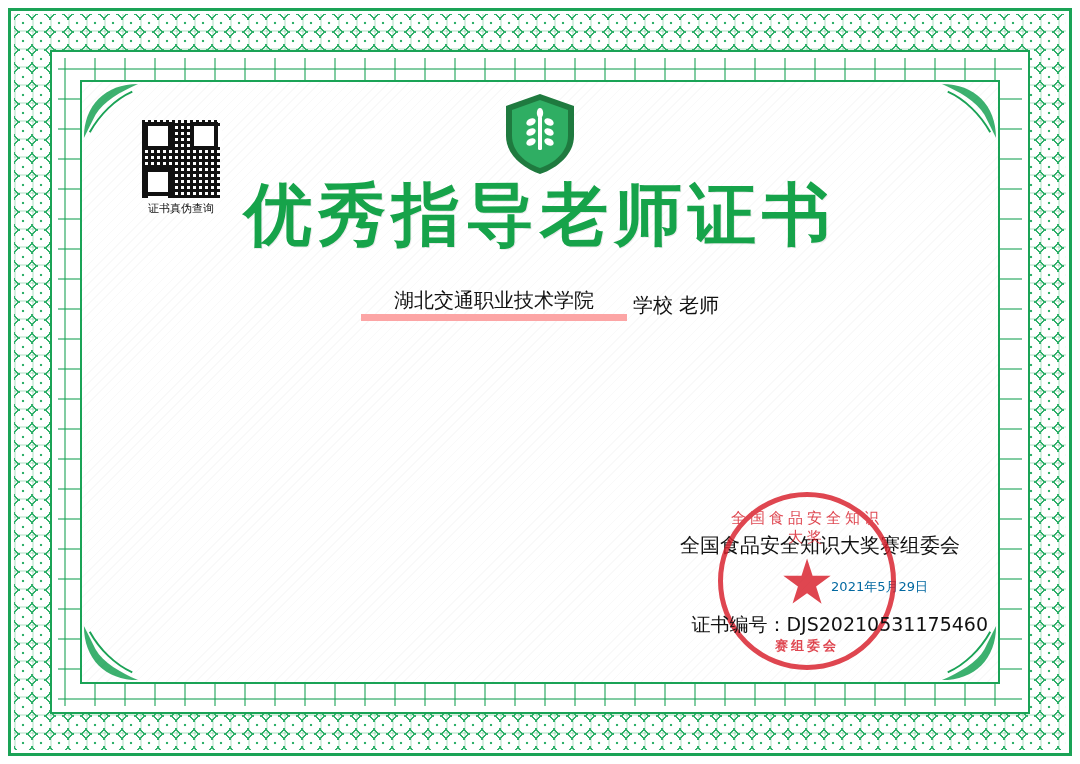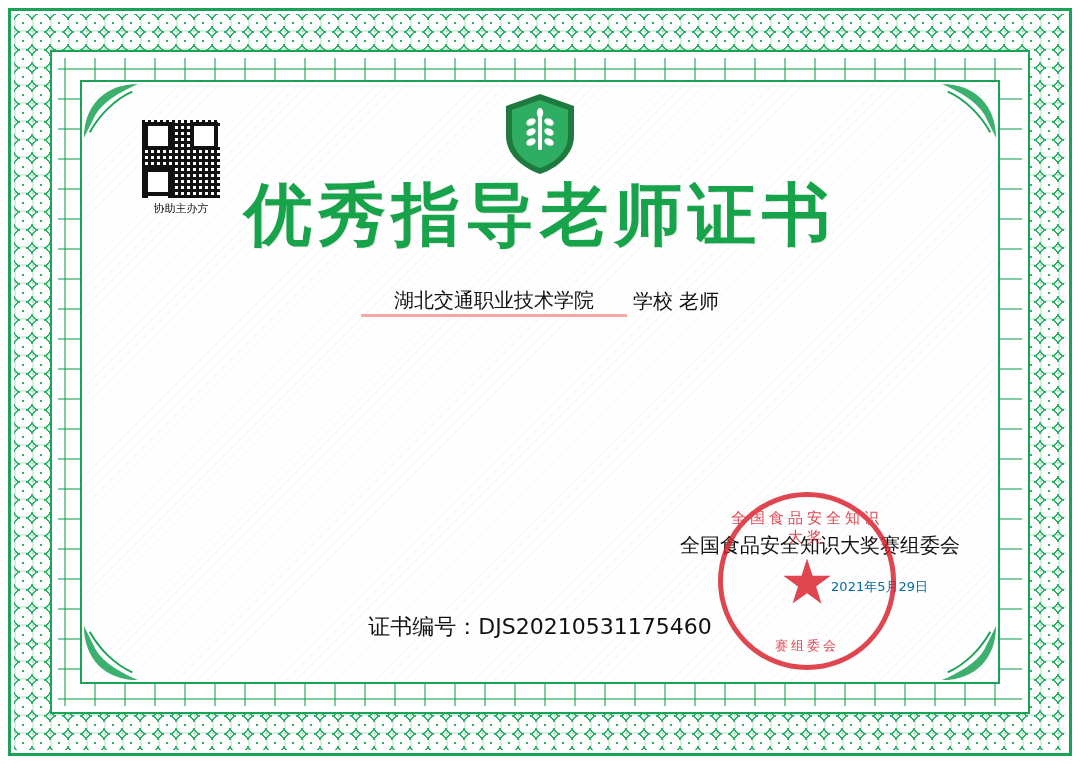--- a/index.html
+++ b/index.html
@@ -175,21 +175,21 @@
     right: 0;
     display: flex;
     justify-content: center;
     align-items: flex-end;
     gap: 6px;
     font-size: 20px;
     color: #111;
     font-family: "DejaVu Sans", sans-serif;
   }
   .blank {
-    border-bottom: 3px solid #fca5a5;
+    border-bottom: 7px solid #fca5a5;
     text-align: center;
     padding: 0 8px 2px 8px;
     line-height: 1.2;
   }
   .blank-school { min-width: 250px; }
   .blank-name { min-width: 130px; }
   .lbl { padding-bottom: 2px; }
 
   .body-text {
     position: absolute;
@@ -246,28 +246,28 @@
   .seal-text-top, .seal-text-bottom {
     position: absolute;
     left: 0; right: 0;
     text-align: center;
     color: #d81e2a;
     font-size: 15px;
     letter-spacing: 4px;
     font-family: "DejaVu Sans", sans-serif;
   }
   .seal-text-top { top: 12px; }
-  .seal-text-bottom { bottom: 10px; font-size: 13px; letter-spacing: 3px; }
+  .seal-text-bottom { bottom: 10px; font-size: 13px; letter-spacing: 3px; font-weight: bold; }
 
   .cert-number {
     position: absolute;
     left: 0; right: 0;
     top: 520px;
-    text-align: center;
-    font-size: 22px;
+    text-align: right;
+    font-size: 19px;
     color: #111;
     font-family: "DejaVu Sans", sans-serif;
   }
 </style>
 </head>
 <body>
 
 <div class="cert-page">
 
   <div class="border-outer"></div>
@@ -311,21 +311,21 @@
         <ellipse cx="29" cy="50" rx="5" ry="3.4" transform="rotate(-28 29 50)"></ellipse>
         <ellipse cx="47" cy="50" rx="5" ry="3.4" transform="rotate(28 47 50)"></ellipse>
         <ellipse cx="38" cy="21" rx="3.2" ry="5"></ellipse>
       </g>
     </svg>
 
     <div class="qr-block">
       <div class="qr-code">
         <div class="qr-inner"></div>
       </div>
-      <div class="qr-caption">协助主办方</div>
+      <div class="qr-caption">证书真伪查询</div>
     </div>
 
     <div class="cert-title">优秀指导老师证书</div>
 
     <div class="recipient-line">
       <span class="blank blank-school">湖北交通职业技术学院</span>
       <span class="lbl">学校</span>
       <span class="lbl">老师</span>
     </div>
 

